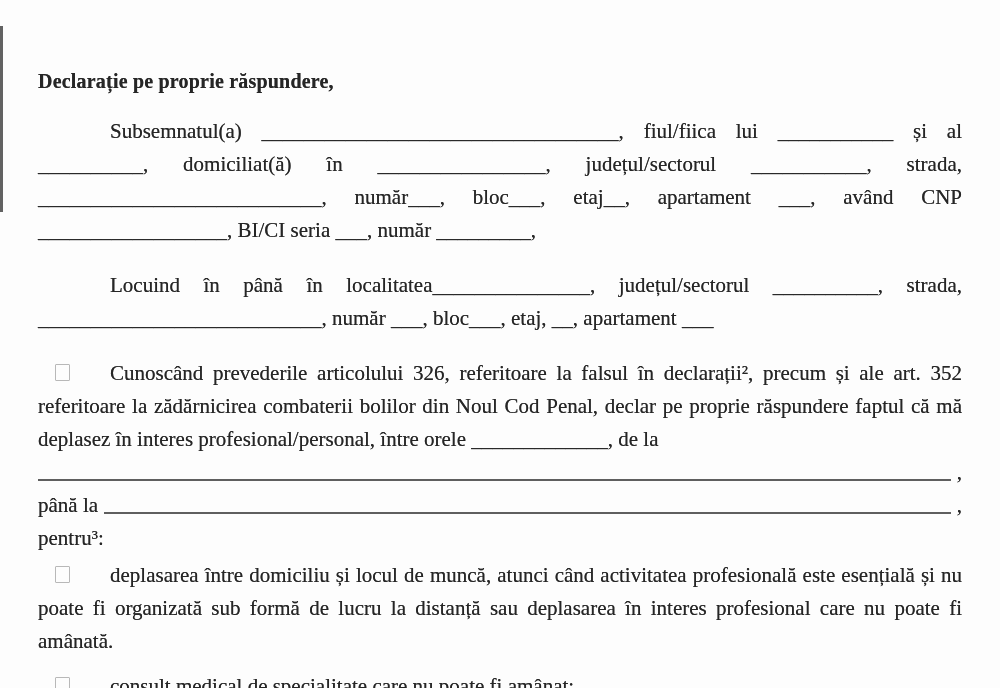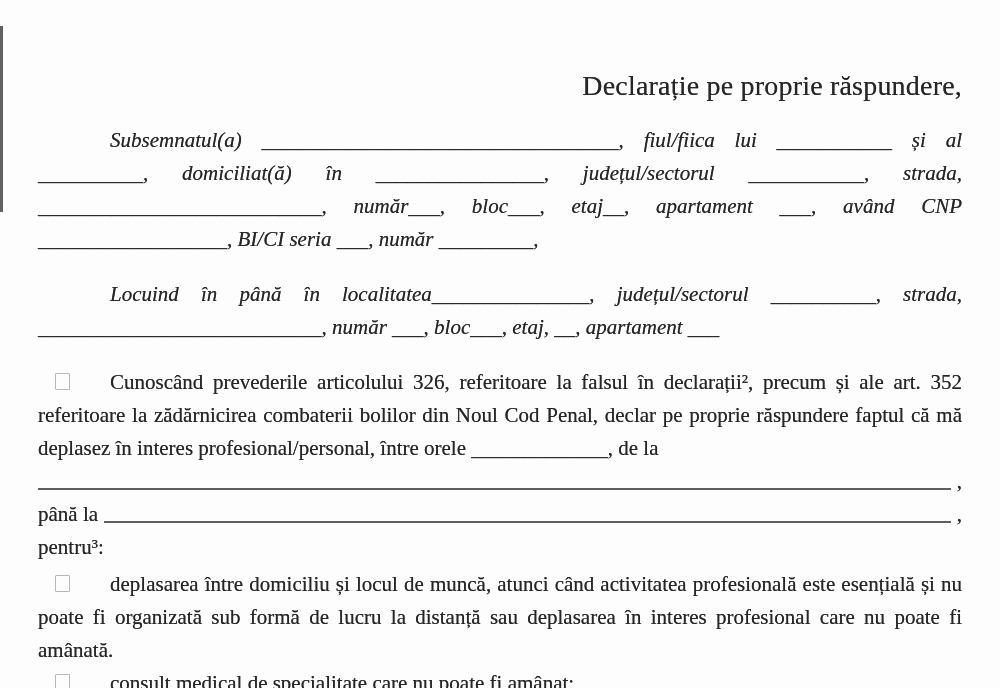--- a/index.html
+++ b/index.html
@@ -23,36 +23,36 @@
   .edge-artifact {
     position: absolute;
     left: 0;
     top: 26px;
     width: 3px;
     height: 186px;
     background: #474747;
     opacity: 0.85;
   }
   .title {
-    font-size: 28px;
-    font-weight: normal;
-    text-align: right;
+    font-size: 20px;
+    font-weight: bold;
+    text-align: left;
     margin: 0 0 22px 0;
     letter-spacing: 0.2px;
   }
   .para {
     margin: 0 0 22px 0;
     line-height: 33px;
     text-align: justify;
     text-justify: inter-word;
   }
-  .first-indent { text-indent: 72px; font-style: italic; }
+  .first-indent { text-indent: 72px; }
   .checkbox-para { text-indent: 17px; }
   .mb0  { margin-bottom: 0; }
-  .mb4  { margin-bottom: 0; }
+  .mb4  { margin-bottom: 12px; }
   .mb10 { margin-bottom: 4px; }
   .checkbox {
     display: inline-block;
     width: 13px;
     height: 15px;
     border: 1.5px solid #b8b8b8;
     border-radius: 1px;
     margin-right: 40px;
     vertical-align: -1px;
     background: transparent;

